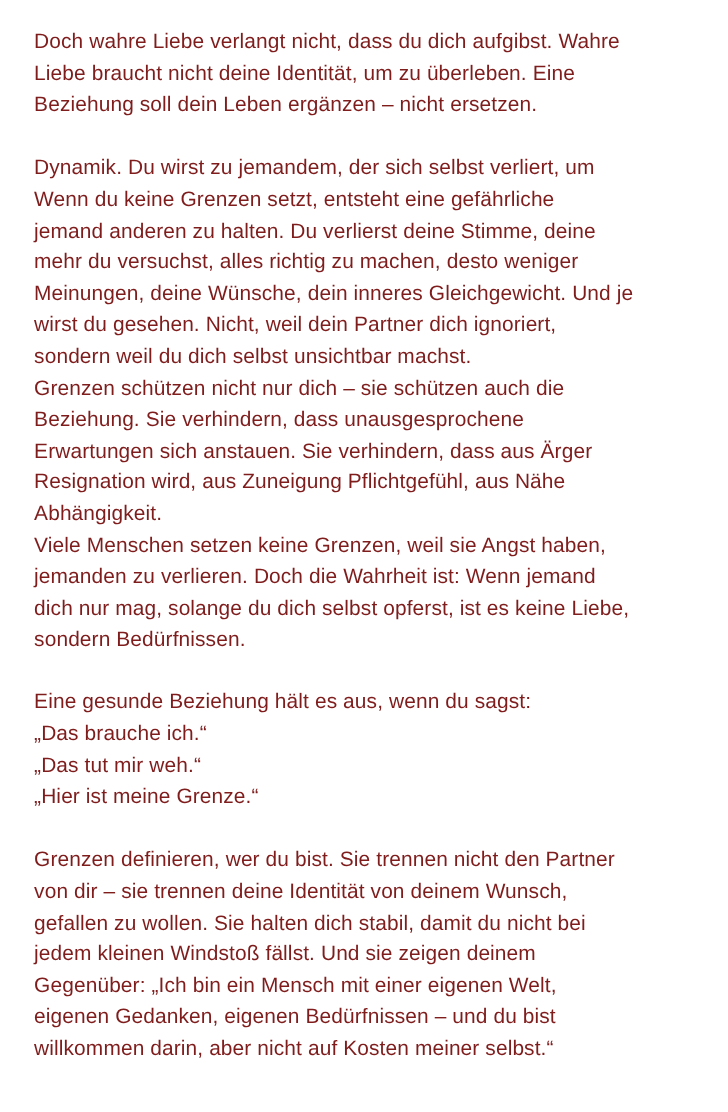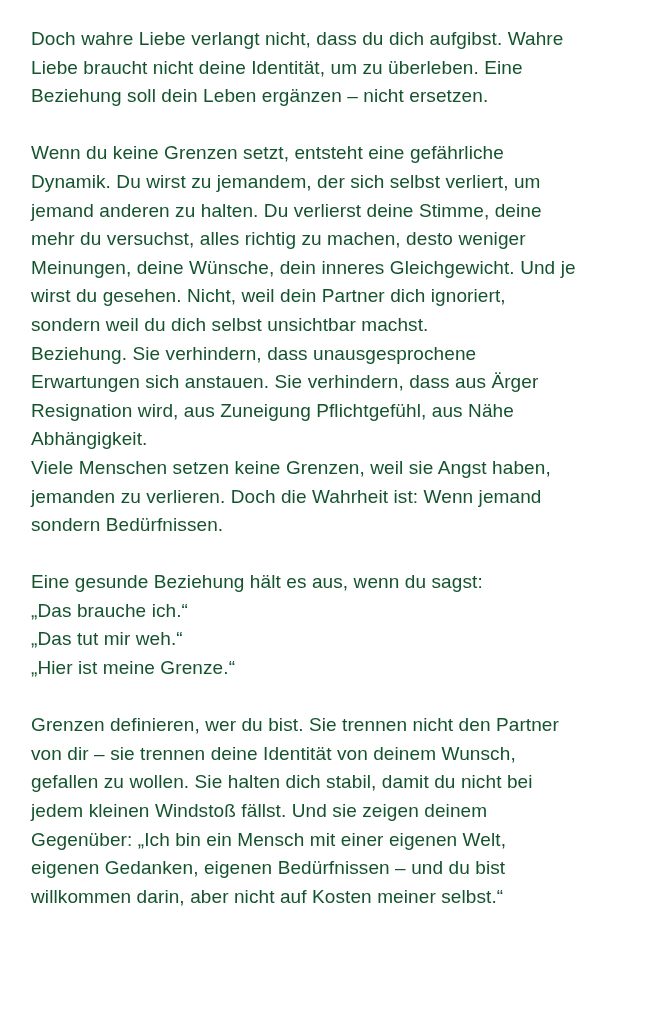--- a/index.html
+++ b/index.html
@@ -12,21 +12,21 @@
     height: 1011px;
     overflow: hidden;
     font-family: "Liberation Sans", "DejaVu Sans", sans-serif;
   }
   .page {
     box-sizing: border-box;
     width: 662px;
     height: 1011px;
     padding: 25px 30px 0 31px;
     background: #ffffff;
-    color: #14532d;
+    color: #7f1d1d;
     font-size: 19px;
     line-height: 28.6px;
     letter-spacing: 0.1px;
   }
   .para {
     margin: 0 0 28.6px 0;
     padding: 0;
   }
   .line {
     display: block;
@@ -37,33 +37,35 @@
 <body>
 
 <main class="page">
   <div id="text-body">
       <p class="para">
         <span class="line">Doch wahre Liebe verlangt nicht, dass du dich aufgibst. Wahre</span>
         <span class="line">Liebe braucht nicht deine Identität, um zu überleben. Eine</span>
         <span class="line">Beziehung soll dein Leben ergänzen – nicht ersetzen.</span>
       </p>
       <p class="para">
+        <span class="line">Dynamik. Du wirst zu jemandem, der sich selbst verliert, um</span>
         <span class="line">Wenn du keine Grenzen setzt, entsteht eine gefährliche</span>
-        <span class="line">Dynamik. Du wirst zu jemandem, der sich selbst verliert, um</span>
         <span class="line">jemand anderen zu halten. Du verlierst deine Stimme, deine</span>
         <span class="line">mehr du versuchst, alles richtig zu machen, desto weniger</span>
         <span class="line">Meinungen, deine Wünsche, dein inneres Gleichgewicht. Und je</span>
         <span class="line">wirst du gesehen. Nicht, weil dein Partner dich ignoriert,</span>
         <span class="line">sondern weil du dich selbst unsichtbar machst.</span>
+        <span class="line">Grenzen schützen nicht nur dich – sie schützen auch die</span>
         <span class="line">Beziehung. Sie verhindern, dass unausgesprochene</span>
         <span class="line">Erwartungen sich anstauen. Sie verhindern, dass aus Ärger</span>
         <span class="line">Resignation wird, aus Zuneigung Pflichtgefühl, aus Nähe</span>
         <span class="line">Abhängigkeit.</span>
         <span class="line">Viele Menschen setzen keine Grenzen, weil sie Angst haben,</span>
         <span class="line">jemanden zu verlieren. Doch die Wahrheit ist: Wenn jemand</span>
+        <span class="line">dich nur mag, solange du dich selbst opferst, ist es keine Liebe,</span>
         <span class="line">sondern Bedürfnissen.</span>
       </p>
       <p class="para">
         <span class="line">Eine gesunde Beziehung hält es aus, wenn du sagst:</span>
         <span class="line">„Das brauche ich.“</span>
         <span class="line">„Das tut mir weh.“</span>
         <span class="line">„Hier ist meine Grenze.“</span>
       </p>
       <p class="para">
         <span class="line">Grenzen definieren, wer du bist. Sie trennen nicht den Partner</span>

